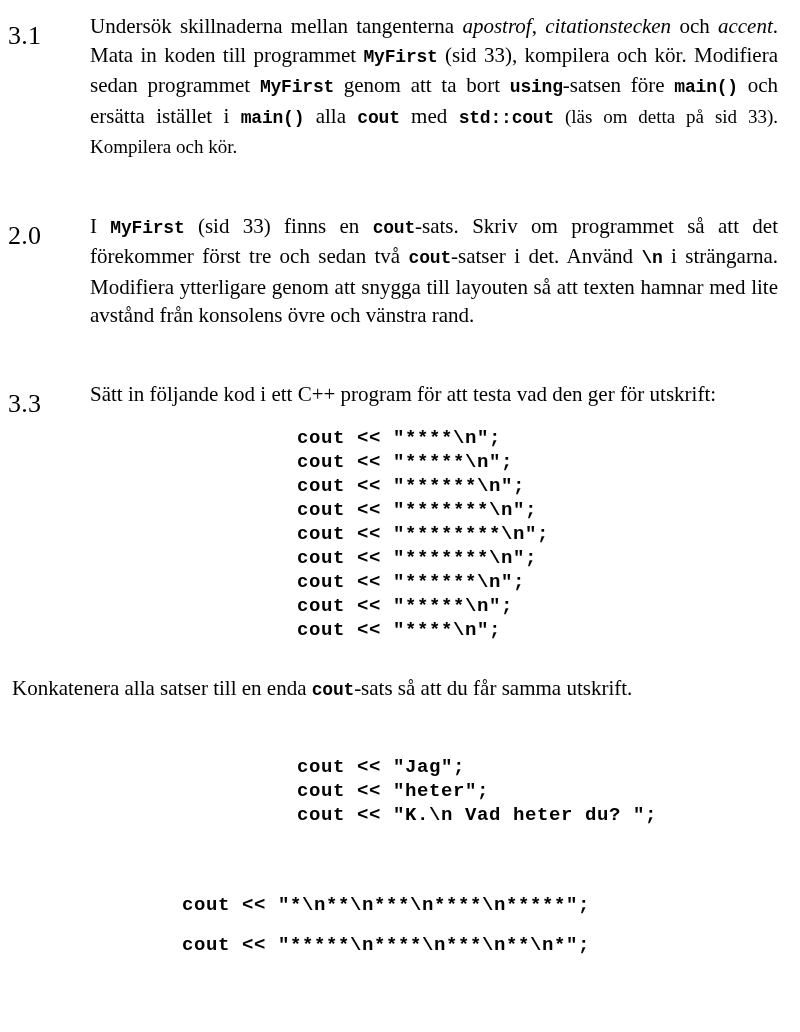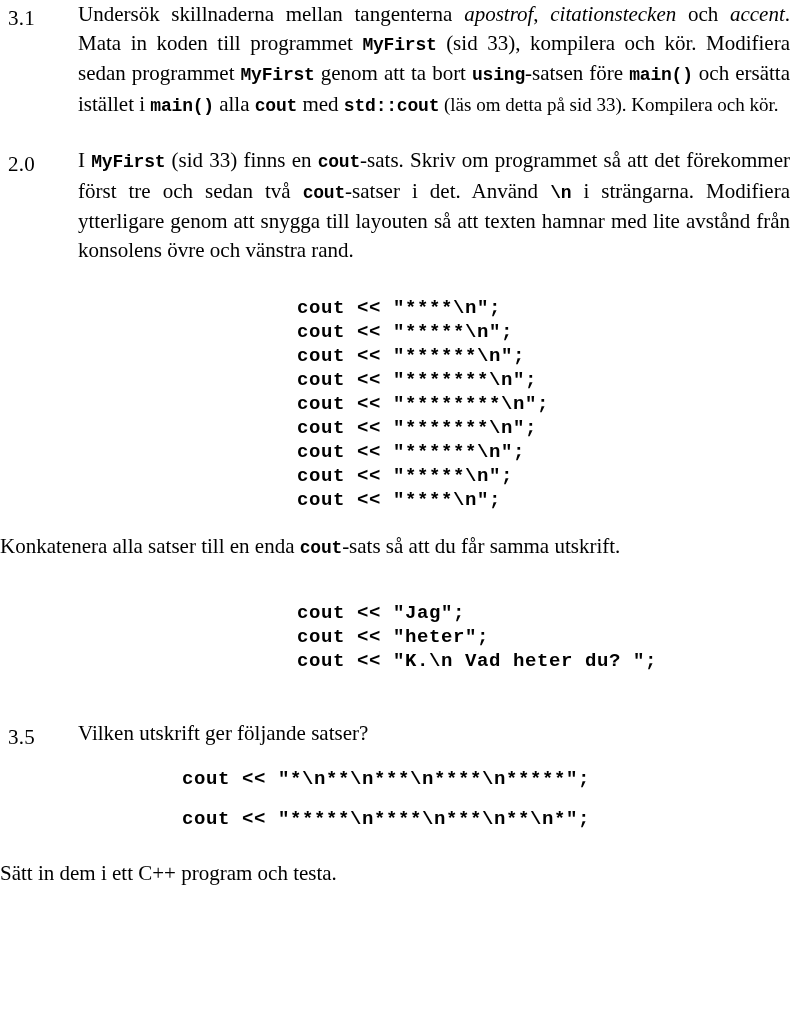--- a/index.html
+++ b/index.html
@@ -24,32 +24,32 @@
 
   
   .exercise {
     position: relative;
     padding-left: 78px;
     box-sizing: border-box;
   }
   .ex-number {
     position: absolute;
     left: 8px;
-    top: 4px;
+    top: 10px;
     width: 64px;
-    font-size: 21px;
+    font-size: 26px;
     line-height: 28.5px;
     letter-spacing: 0.2px;
   }
   .para {
     font-size: 21px;
     line-height: 28.5px;
     text-align: justify;
     text-justify: inter-word;
-    margin: 0;
+    margin: 12px;
     padding-right: 10px;
     hyphens: manual;
   }
   .para .smalltail {
     font-size: 19px;
   }
   .para.nojust {
     text-align: left;
   }
 
@@ -102,39 +102,36 @@
 
   <div class="gap-l"></div>
 
   <div class="exercise">
     <div class="ex-number">2.0</div>
     <p class="para"><span>I </span><span class="mono">MyFirst</span><span> (sid 33) finns en </span><span class="mono">cout</span><span>-sats. Skriv om programmet så att det förekommer först tre och sedan två </span><span class="mono">cout</span><span>-satser i det. Använd </span><span class="mono">\n</span><span> i strängarna. Modifiera ytterligare genom att snygga till layouten så att texten hamnar med lite avstånd från konsolens övre och vänstra rand.</span></p>
   </div>
 
   <div class="gap-l"></div>
 
+  <div class="exercise">
+    <div class="ex-number">3.3</div>
+    <p class="para"><span>Sätt in följande kod i ett C++ program för att testa vad den ger för utskrift:</span></p>
+  </div>
   <div class="gap-xs"></div>
   <pre class="code-block indent-wide"><span class="code-line">cout &lt;&lt; "****\n";</span><span class="code-line">cout &lt;&lt; "*****\n";</span><span class="code-line">cout &lt;&lt; "******\n";</span><span class="code-line">cout &lt;&lt; "*******\n";</span><span class="code-line">cout &lt;&lt; "********\n";</span><span class="code-line">cout &lt;&lt; "*******\n";</span><span class="code-line">cout &lt;&lt; "******\n";</span><span class="code-line">cout &lt;&lt; "*****\n";</span><span class="code-line">cout &lt;&lt; "****\n";</span></pre>
   <div class="gap-m"></div>
   <div class="cont">
     <p class="para nojust"><span>Konkatenera alla satser till en enda </span><span class="mono">cout</span><span>-sats så att du får samma utskrift.</span></p>
   </div>
 
   <div class="gap-l"></div>
 
   <div class="gap-s"></div>
   <pre class="code-block indent-mid"><span class="code-line">cout &lt;&lt; "Jag";</span><span class="code-line">cout &lt;&lt; "heter";</span><span class="code-line">cout &lt;&lt; "K.\n Vad heter du? ";</span></pre>
   <div class="gap-m"></div>
 
   <div class="gap-l"></div>
 
-  <div class="exercise">
-    <div class="ex-number">3.5</div>
-    <p class="para nojust"><span>Vilken utskrift ger följande satser?</span></p>
-  </div>
   <div class="gap-s"></div>
   <pre class="code-block indent-narrow spaced"><span class="code-line">cout &lt;&lt; "*\n**\n***\n****\n*****";</span><span class="code-line">cout &lt;&lt; "*****\n****\n***\n**\n*";</span></pre>
   <div class="gap-m"></div>
-  <div class="cont">
-    <p class="para nojust"><span>Sätt in dem i ett C++ program och testa.</span></p>
-  </div>
 
 </div>
 
 </body></html>

